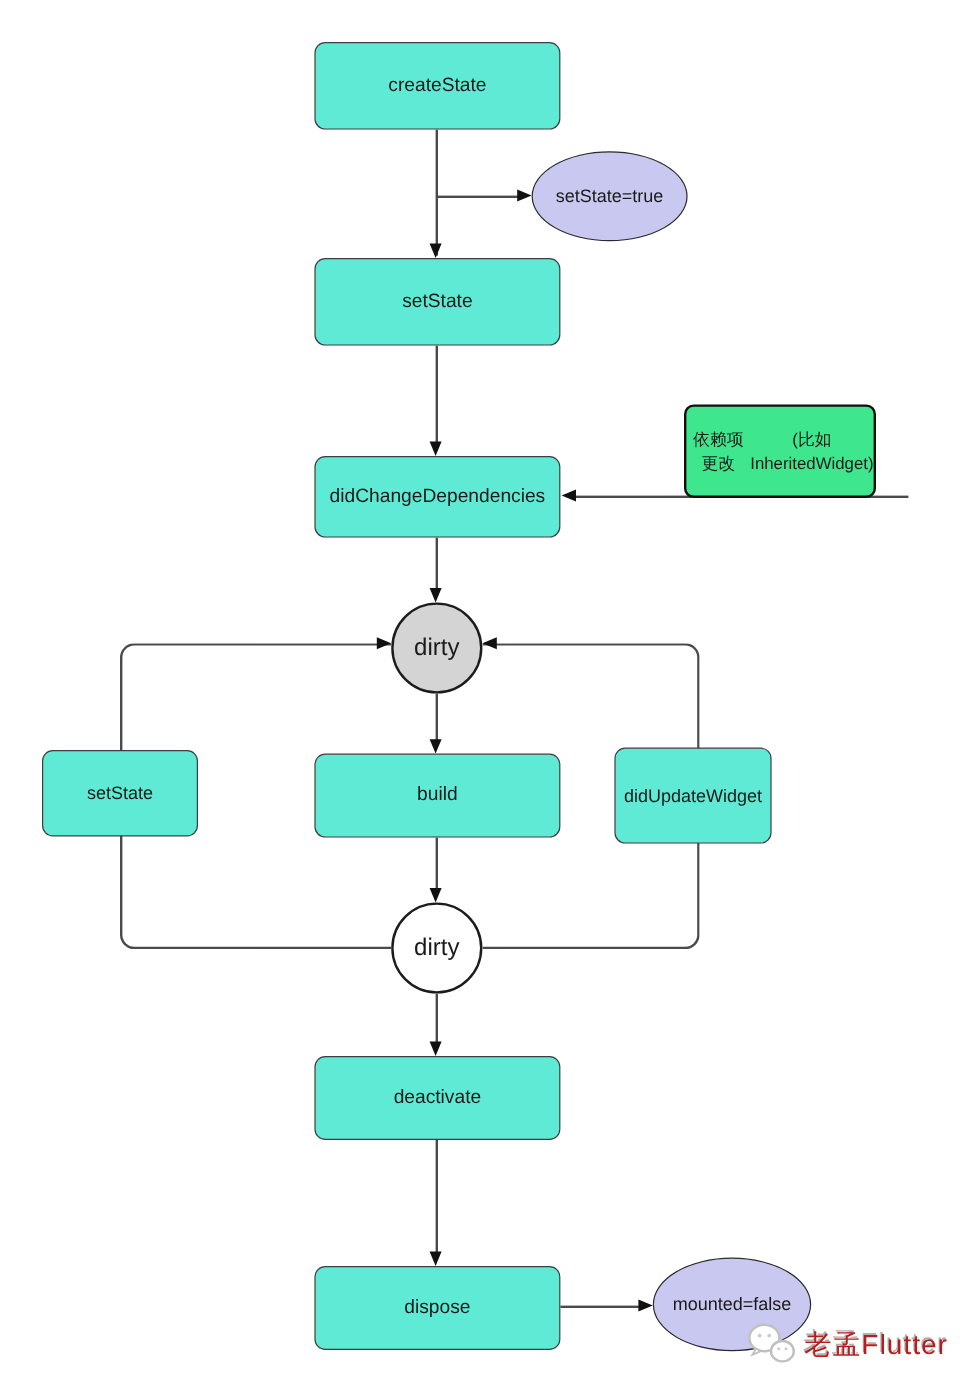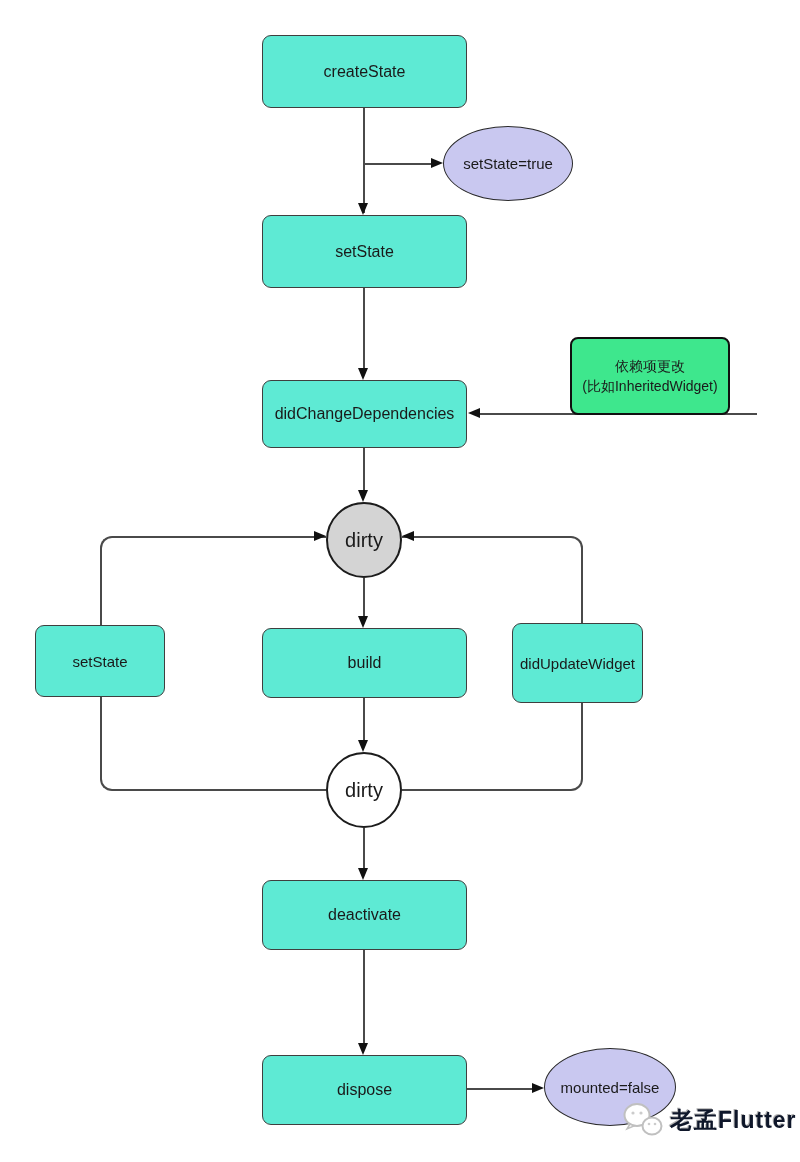--- a/index.html
+++ b/index.html
@@ -24,41 +24,41 @@
   .circle-node{
     position:absolute;box-sizing:border-box;
     border:2px solid #1c1c1c;border-radius:50%;
     display:flex;align-items:center;justify-content:center;
     font-size:20px;z-index:2;background:#ffffff;
   }
   .circle-node.gray{background:#d4d4d4;}
   .note-node{
     position:absolute;box-sizing:border-box;background:#3ee78d;
     border:2px solid #101010;border-radius:8px;
-    display:flex;flex-direction:column;align-items:center;justify-content:center;
+    display:flex;flex-direction:row;align-items:center;justify-content:center;
     font-size:14px;line-height:1.45;z-index:2;text-align:center;
   }
   
   .vline{position:absolute;width:2px;background:#4a4a4a;z-index:1;}
   .hline{position:absolute;height:2px;background:#4a4a4a;z-index:1;}
   .loop{position:absolute;box-sizing:border-box;z-index:1;border:0 solid #4a4a4a;}
   .loop.left{border-left-width:2px;border-top-width:2px;border-bottom-width:2px;
     border-top-left-radius:12px;border-bottom-left-radius:12px;}
   .loop.right{border-right-width:2px;border-top-width:2px;border-bottom-width:2px;
     border-top-right-radius:12px;border-bottom-right-radius:12px;}
   .arr{position:absolute;width:0;height:0;z-index:1;}
   .arr.down{border-left:5.5px solid transparent;border-right:5.5px solid transparent;border-top:12px solid #111;}
   .arr.right{border-top:5.5px solid transparent;border-bottom:5.5px solid transparent;border-left:12px solid #111;}
   .arr.left{border-top:5.5px solid transparent;border-bottom:5.5px solid transparent;border-right:12px solid #111;}
   
   .watermark{
     position:absolute;left:622px;top:1102px;display:flex;align-items:center;gap:4px;z-index:3;
   }
   .watermark .wm-text{
-    font-size:23px;font-weight:bold;color:#0f172a;letter-spacing:1px;
+    font-size:23px;font-weight:normal;color:#b91c1c;letter-spacing:1px;
     text-shadow:1px 1px 0 #ffffff,-1px -1px 0 #b0b0b0;
   }
 </style>
 </head>
 <body>
 
 <div id="canvas">
 
   <div class="vline" style="left:363px;top:108px;height:105px;"></div>
   <div class="arr down" style="left:358px;top:203px;"></div>

